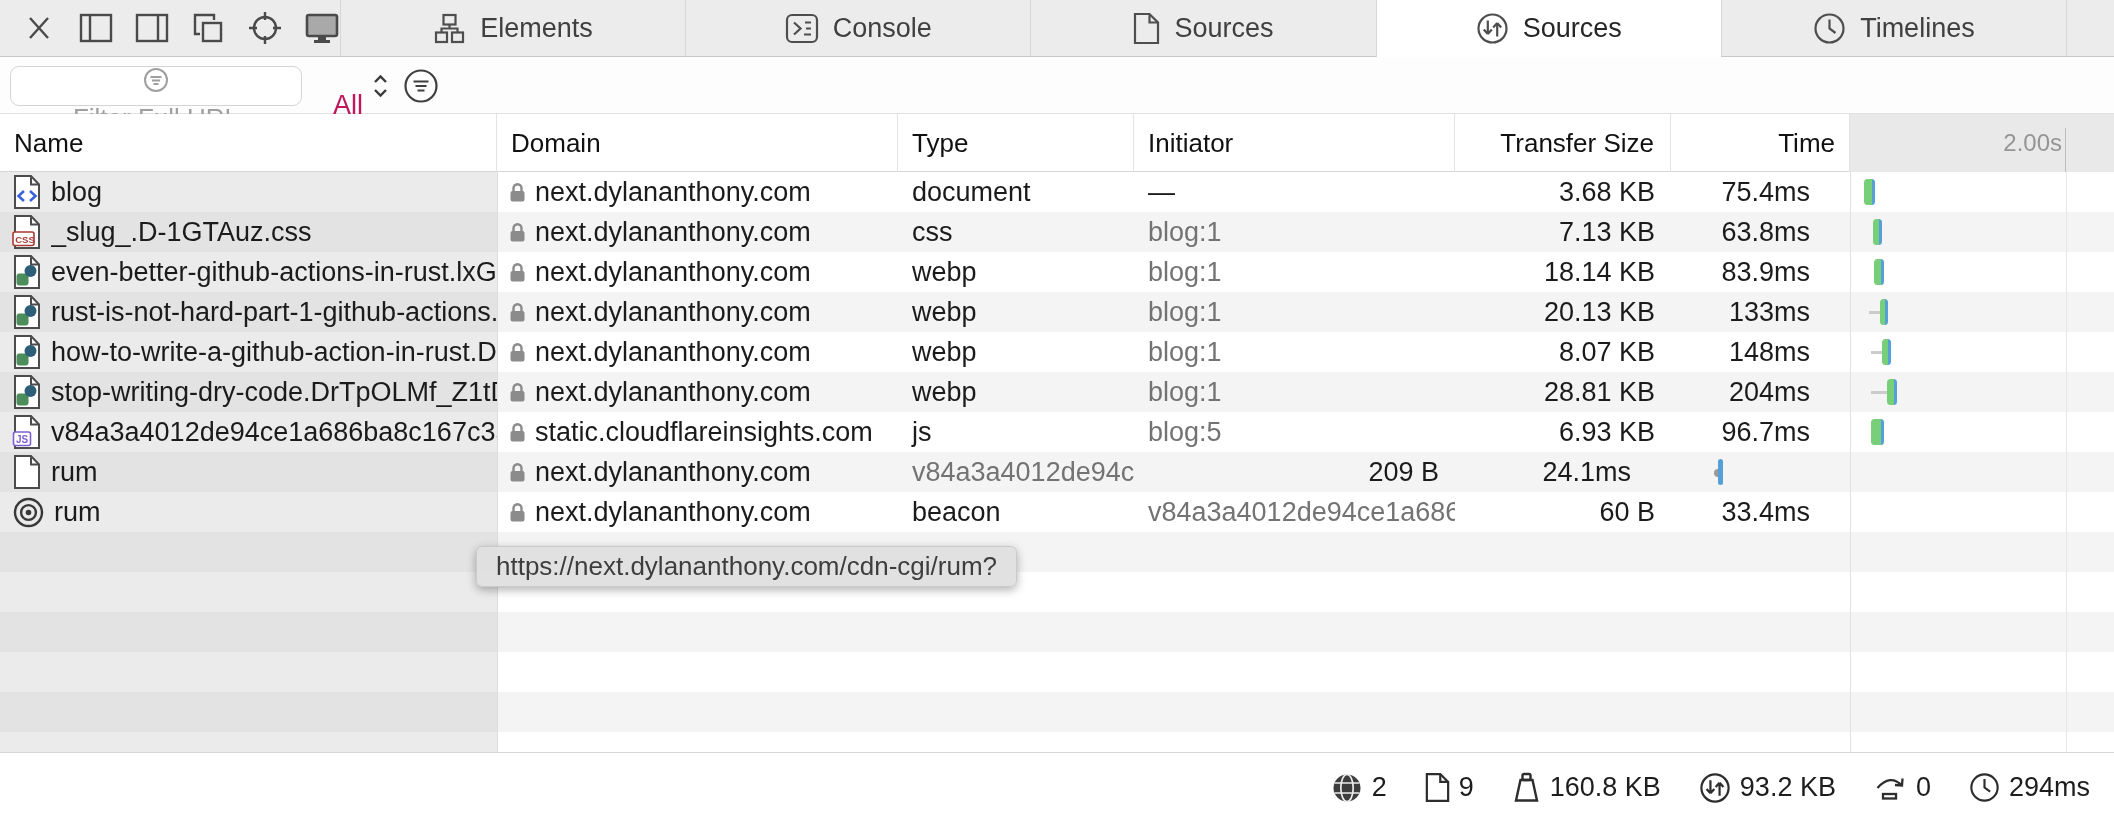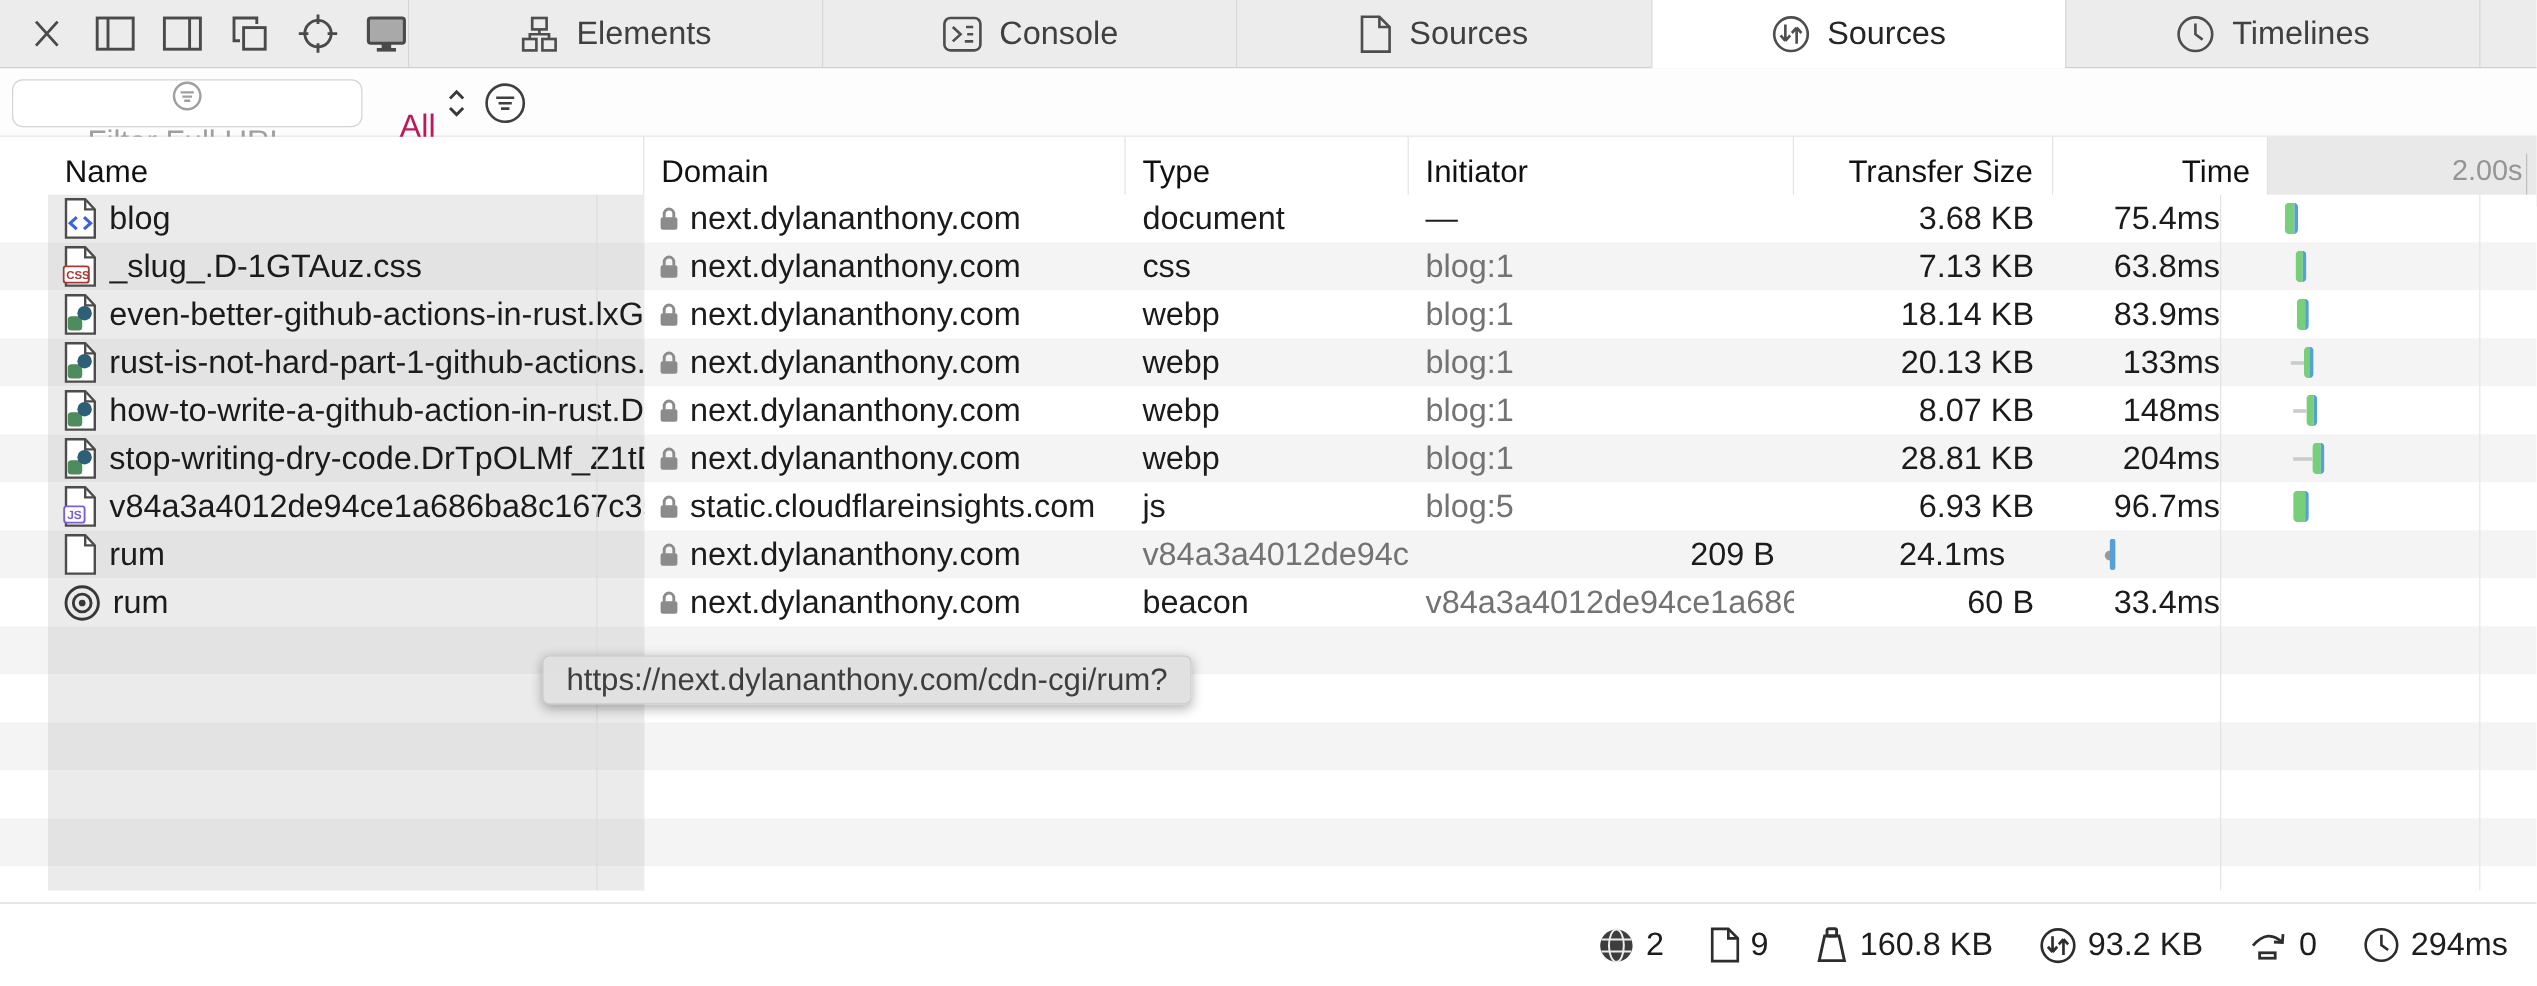--- a/index.html
+++ b/index.html
@@ -23,32 +23,32 @@
   .filter-input { position: absolute; left: 10px; top: 9px; width: 292px; height: 40px;
                   border: 1.5px solid #d4d4d4; border-radius: 9px; background: #fff;
                   display: flex; align-items: center; gap: 10px; padding: 0 12px; flex-direction: column; }
   .filter-input .ph { color: #9f9fa2; font-size: 26px; white-space: nowrap; }
   .scope { position: absolute; left: 333px; top: 0; height: 57px; display: flex; align-items: center; gap: 9px; }
   .scope .scope-label { font-size: 27px; color: #be185d; margin-top: 40px; }
   .filter-round-btn { position: absolute; left: 403px; top: 11px; width: 36px; height: 36px;
                       display: flex; align-items: center; justify-content: center; }
 
   
-  .grid-row { display: grid; grid-template-columns: 497px 401px 236px 321px 216px 179px 264px; padding-left: 40px; }
+  .grid-row { display: grid; grid-template-columns: 497px 401px 236px 321px 216px 179px 264px; }
 
   .thead { position: absolute; top: 114px; left: 0; width: 2114px; height: 58px;
            background: #fff; border-bottom: 1px solid #d6d6d6; font-size: 26px; color: #111; }
   .thead .hcell { display: flex; align-items: center; padding-left: 14px; border-right: 1px solid #e3e3e3; height: 58px; }
   .thead .hcell.r { justify-content: flex-end; padding-right: 16px; padding-left: 0; }
   .thead .hcell.h-time { padding-right: 14px; }
   .thead .h-water { background: #e9e9e9; border-right: none; position: relative;
                     display: flex; align-items: center; justify-content: flex-end; padding-right: 52px;
                     color: #959595; font-size: 24px; height: 58px; }
 
-  .rows { position: absolute; top: 162px; left: 0; width: 2114px; height: 580px; overflow: hidden; }
+  .rows { position: absolute; top: 172px; left: 0; width: 2114px; height: 580px; overflow: hidden; }
   .row { height: 40px; font-size: 27px; }
   .row .cell { display: flex; align-items: center; white-space: nowrap; overflow: hidden; }
   .row.odd  { background: #ffffff; }
   .row.even { background: #f4f4f5; }
   .c-name { padding-left: 12px; gap: 9px; }
   .row.odd  .c-name { background: #ebebec; }
   .row.even .c-name { background: #e3e3e4; }
   .c-name .fname { overflow: hidden; white-space: nowrap; }
   .c-domain { padding-left: 12px; gap: 9px; }
   .c-type, .c-initiator { padding-left: 14px; }
@@ -60,21 +60,21 @@
   .wf-bar { position: absolute; top: 7px; height: 26px; border-radius: 3.5px; overflow: hidden; display: flex; }
   .wf-dot { position: absolute; top: 16.5px; width: 8px; height: 8px; border-radius: 50%; background: #9a9a9a; }
 
   .vline { position: absolute; top: 0; width: 1px; height: 100%; }
   .vline.name-div { background: #dcdcdc; }
   .vline.time-div { background: #e2e2e2; }
   .vline.gridline { background: #e7e7e7; }
   .hdr-gridline { position: absolute; right: 48px; top: 14px; width: 1px; height: 44px; background: #bdbdbd; }
 
   
-  .tooltip { position: absolute; left: 452px; top: 546px; height: 41px; padding: 0 19px;
+  .tooltip { position: absolute; left: 476px; top: 546px; height: 41px; padding: 0 19px;
              background: rgba(224,224,224,0.97); border: 1px solid rgba(0,0,0,0.10); border-radius: 6px;
              box-shadow: 0 3px 10px rgba(0,0,0,0.30); display: flex; align-items: center;
              font-size: 26px; color: #3e3e3e; white-space: nowrap; z-index: 5; }
 
   
   .statusbar { position: absolute; top: 752px; left: 0; width: 2114px; height: 70px; background: #fff;
                border-top: 1px solid #d6d6d6; display: flex; align-items: center; justify-content: flex-end;
                gap: 38px; padding-right: 24px; font-size: 27px; color: #1d1d1d; }
   .status-item { display: flex; align-items: center; gap: 9px; }
 

